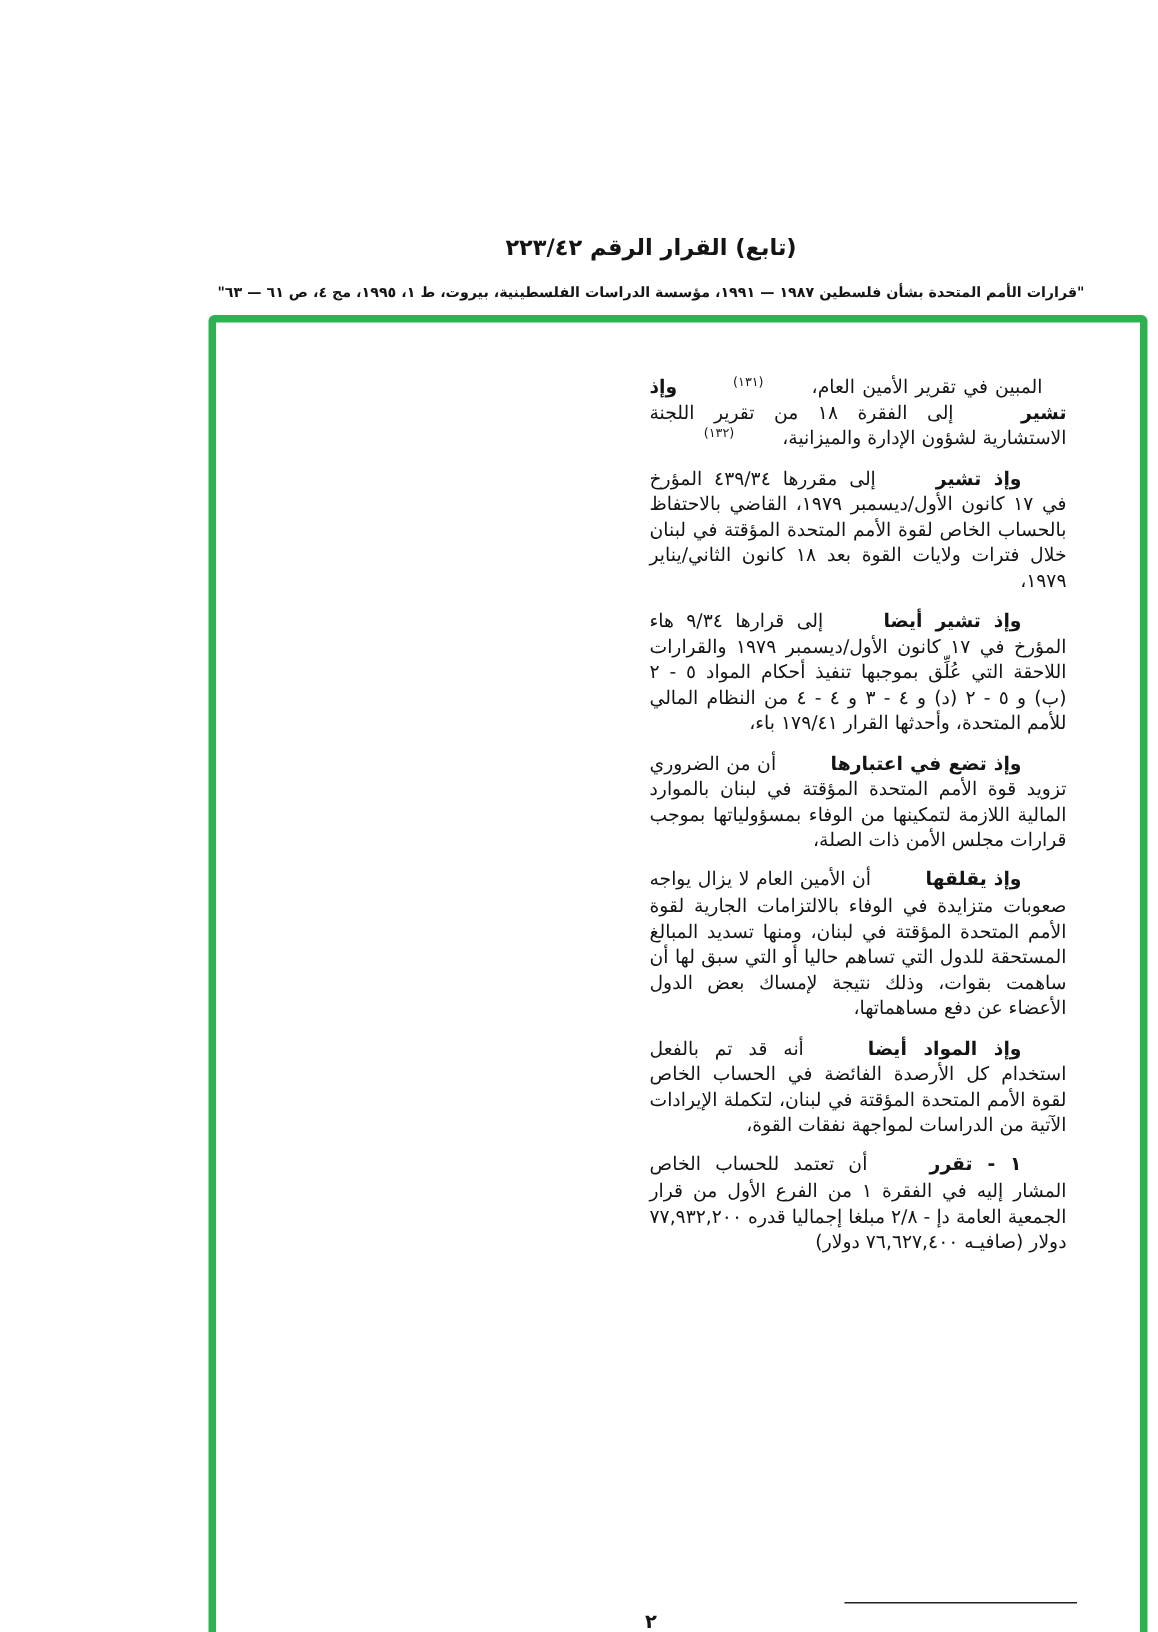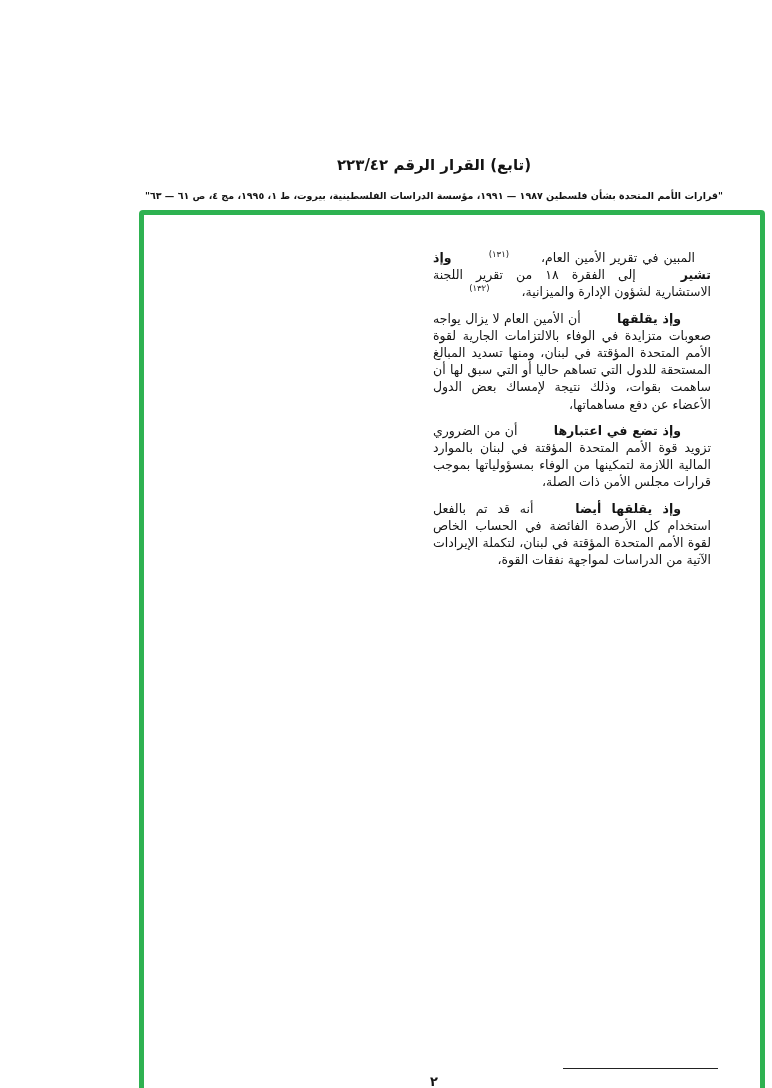--- a/index.html
+++ b/index.html
@@ -60,29 +60,32 @@
     <div class="doc-title">(تابع) القرار الرقم ٢٢٣/٤٢</div>
     <div class="doc-source">"قرارات الأمم المتحدة بشأن فلسطين ١٩٨٧ — ١٩٩١، مؤسسة الدراسات الفلسطينية، بيروت، ط ١، ١٩٩٥، مج ٤، ص ٦١ — ٦٣"</div>
   </header>
 
   <div class="highlight-box" style="border-color: rgb(46, 178, 81);">
 
     <div class="text-col">
 
       <p class="continuation"><span>المبين في تقرير الأمين العام،</span><sup class="fn-ref">(١٣١)</sup><span class="lead"> وإذ تشير</span><span> إلى الفقرة ١٨ من تقرير اللجنة الاستشارية لشؤون الإدارة والميزانية،</span><sup class="fn-ref">(١٣٢)</sup></p>
 
+      <p><span class="lead">وإذ تشير</span><span> إلى مقررها ٤٣٩/٣٤ المؤرخ في ١٧ كانون الأول/ديسمبر ١٩٧٩، القاضي بالاحتفاظ بالحساب الخاص لقوة الأمم المتحدة المؤقتة في لبنان خلال فترات ولايات القوة بعد ١٨ كانون الثاني/يناير ١٩٧٩،</span></p>
 
+      <p><span class="lead">وإذ تشير أيضا</span><span> إلى قرارها ٩/٣٤ هاء المؤرخ في ١٧ كانون الأول/ديسمبر ١٩٧٩ والقرارات اللاحقة التي عُلِّق بموجبها تنفيذ أحكام المواد ٥ - ٢ (ب) و ٥ - ٢ (د) و ٤ - ٣ و ٤ - ٤ من النظام المالي للأمم المتحدة، وأحدثها القرار ١٧٩/٤١ باء،</span></p>
+
+      <p><span class="lead">وإذ تضع في اعتبارها</span><span> أن من الضروري تزويد قوة الأمم المتحدة المؤقتة في لبنان بالموارد المالية اللازمة لتمكينها من الوفاء بمسؤولياتها بموجب قرارات مجلس الأمن ذات الصلة،</span></p>
 
       <p><span class="lead">وإذ يقلقها</span><span> أن الأمين العام لا يزال يواجه صعوبات متزايدة في الوفاء بالالتزامات الجارية لقوة الأمم المتحدة المؤقتة في لبنان، ومنها تسديد المبالغ المستحقة للدول التي تساهم حاليا أو التي سبق لها أن ساهمت بقوات، وذلك نتيجة لإمساك بعض الدول الأعضاء عن دفع مساهماتها،</span></p>
 
-      <p><span class="lead">وإذ تضع في اعتبارها</span><span> أن من الضروري تزويد قوة الأمم المتحدة المؤقتة في لبنان بالموارد المالية اللازمة لتمكينها من الوفاء بمسؤولياتها بموجب قرارات مجلس الأمن ذات الصلة،</span></p>
-
-      <p><span class="lead">وإذ يقلقها أيضا</span><span> أنه قد تم بالفعل استخدام كل الأرصدة الفائضة في الحساب الخاص لقوة الأمم المتحدة المؤقتة في لبنان، لتكملة الإيرادات الآتية من الدراسات لمواجهة نفقات القوة،</span></p>
+      <p><span class="lead">وإذ المواد أيضا</span><span> أنه قد تم بالفعل استخدام كل الأرصدة الفائضة في الحساب الخاص لقوة الأمم المتحدة المؤقتة في لبنان، لتكملة الإيرادات الآتية من الدراسات لمواجهة نفقات القوة،</span></p>
 
 
+      <p><span class="lead">١ - تقرر</span><span> أن تعتمد للحساب الخاص المشار إليه في الفقرة ١ من الفرع الأول من قرار الجمعية العامة دإ - ٢/٨ مبلغا إجماليا قدره ٧٧,٩٣٢,٢٠٠ دولار (صافيـه ٧٦,٦٢٧,٤٠٠ دولار)</span></p>
 
     </div>
 
     <div class="footnotes">
       <div class="fn-rule"></div>
       <div class="footnote"><span class="fn-num">(١٣١)</span><span class="fn-text">A/42/692.</span></div>
       <div class="footnote"><span class="fn-num">(١٣٢)</span><span class="fn-text">A/42/979، الفرع الثالث.</span></div>
     </div>
 
   </div>

